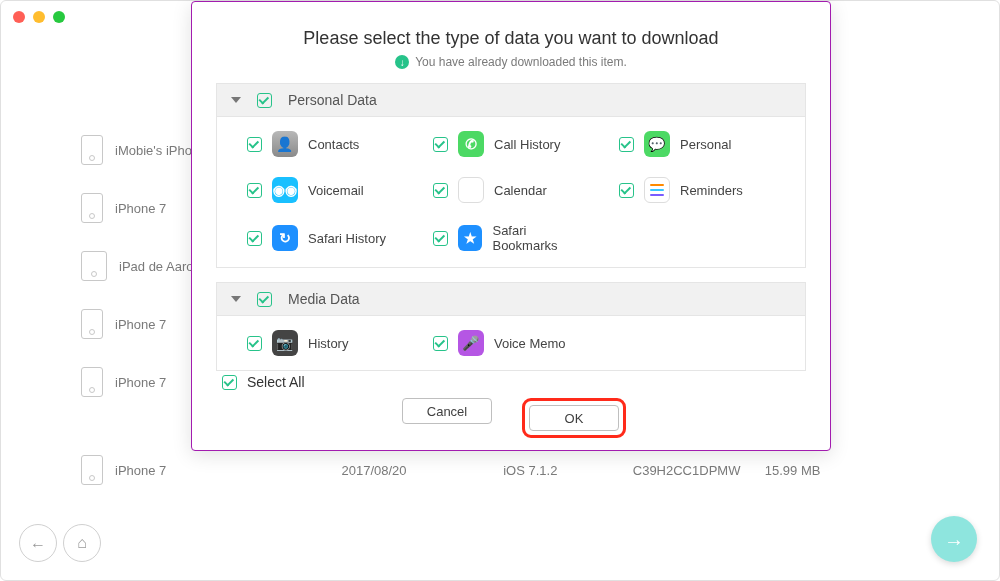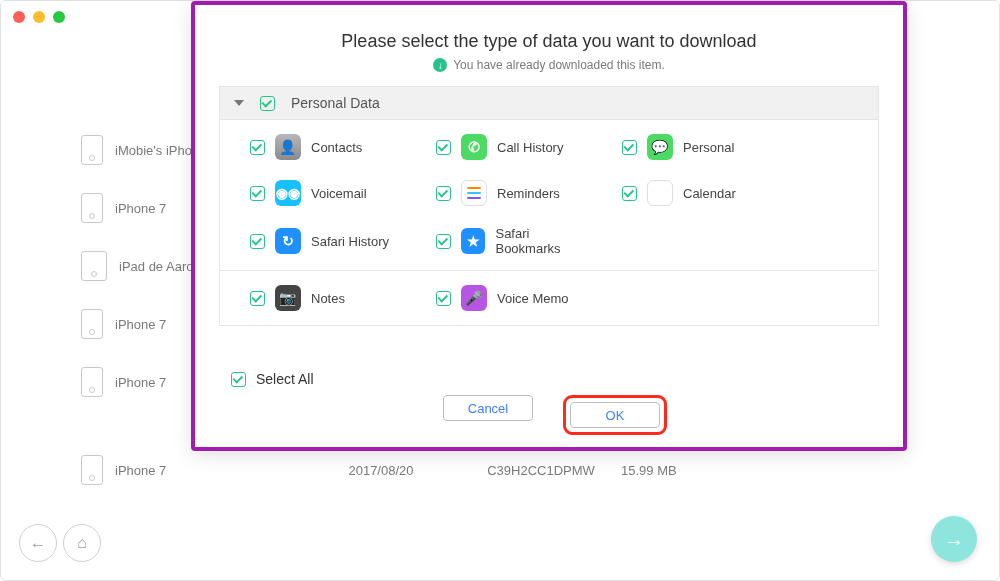--- a/index.html
+++ b/index.html
@@ -16,21 +16,21 @@
 .device-icon.ipad{width:26px;height:30px}
 .device-icon::after{content:"";position:absolute;bottom:3px;left:50%;transform:translateX(-50%);width:4px;height:4px;border-radius:50%;border:1px solid #c8c8c8}
 .bottom-row{position:absolute;left:80px;top:454px;width:840px;display:flex;align-items:center;color:#7a7a7a;font-size:13px}
 .bottom-row .device-label{display:flex;align-items:center;gap:12px;width:220px}
 .bottom-row span.col{width:160px;text-align:center}
 .bottom-row span.col.last{text-align:left}
 .nav-btn{position:absolute;bottom:18px;width:38px;height:38px;border-radius:50%;border:1px solid #d0d0d0;display:flex;align-items:center;justify-content:center;color:#999;font-size:16px;background:#fff}
 .nav-back{left:18px}
 .nav-home{left:62px}
 .nav-next{right:22px;width:46px;height:46px;border:none;background:#8ee5de;color:#fff;font-size:20px;box-shadow:0 2px 6px rgba(0,0,0,0.15)}
-.dialog{position:absolute;left:190px;top:0;width:716px;height:450px;background:#fff;border:4px solid #a21caf;border-radius:4px;box-shadow:0 4px 20px rgba(0,0,0,0.12)}
+.dialog{position:absolute;left:190px;top:0;width:640px;height:450px;background:#fff;border:1px solid #a21caf;border-radius:4px;box-shadow:0 4px 20px rgba(0,0,0,0.12)}
 .dialog-title{text-align:center;font-size:18px;color:#333;padding-top:26px}
 .dialog-subtitle{display:flex;align-items:center;justify-content:center;gap:6px;font-size:12px;color:#7a7a7a;margin-top:6px}
 .dl-icon{width:14px;height:14px;border-radius:50%;background:#27c38a;color:#fff;display:flex;align-items:center;justify-content:center;font-size:10px}
 .section-header{display:flex;align-items:center;gap:16px;background:#f1f1f1;padding:8px 14px;border:1px solid #e5e5e5;margin:14px 24px 0 24px;font-size:14px;color:#555}
 .section-header.first{margin-top:14px}
 .tri{width:0;height:0;border-left:5px solid transparent;border-right:5px solid transparent;border-top:6px solid #777}
 .chk{width:15px;height:15px;border:1.5px solid #27c38a;border-radius:3px;display:flex;align-items:center;justify-content:center;flex-shrink:0}
 .chk::after{content:"";width:7px;height:4px;border-left:2px solid #27c38a;border-bottom:2px solid #27c38a;transform:rotate(-45deg) translateY(-1px)}
 .items-grid{margin:0 24px;border-left:1px solid #e5e5e5;border-right:1px solid #e5e5e5;border-bottom:1px solid #e5e5e5;padding:4px 0}
 .items-row{display:flex}
@@ -40,24 +40,24 @@
 .ic-call{background:#4cd964}
 .ic-msg{background:#4cd964}
 .ic-vm{background:#19c0ff}
 .ic-cal{background:#fff;border:1px solid #ddd;color:#333;font-size:12px;flex-direction:column}
 .ic-rem{background:#fff;border:1px solid #ddd}
 .ic-notes{background:#ffd94a}
 .ic-safari{background:#1e90ff;border-radius:50%}
 .ic-bookmark{background:#1e90ff;border-radius:50%}
 .ic-photos{background:#444}
 .ic-voice{background:#b556e4}
-.footer{position:absolute;bottom:12px;left:12px;right:0;padding:0 24px}
+.footer{position:absolute;bottom:12px;left:6px;right:0;padding:0 24px}
 .select-all{display:flex;align-items:center;gap:10px;font-size:14px;color:#333;margin-bottom:8px}
 .buttons{display:flex;justify-content:center;gap:30px}
-.btn{width:90px;height:26px;border:1px solid #bfbfbf;border-radius:4px;background:#fff;font-size:13px;color:#3b82f6;display:flex;align-items:center;justify-content:center}
+.btn{width:90px;height:26px;border:1px solid #bfbfbf;border-radius:4px;background:#fff;font-size:13px;color:#404040;display:flex;align-items:center;justify-content:center}
 .ok-highlight{border:3px solid #ff2a1a;padding:4px;border-radius:9px}
 .rem-lines{width:14px;height:12px;display:flex;flex-direction:column;justify-content:space-between}
 .rem-lines span{height:2px;border-radius:1px}
 .rl1{background:#ff8a00}.rl2{background:#36c6ff}.rl3{background:#7a5cff}
 </style>
 </head>
 <body>
 
 <div class="window">
   <div class="titlebar">
@@ -88,20 +88,21 @@
         <span>iPhone 7</span>
       </div>
   </div>
 
   <div class="bottom-row">
     <div class="device-label">
         <div class="device-icon"></div>
         <span>iPhone 7</span>
       </div>
     <span class="col">2017/08/20</span>
+    <span class="col">iOS 7.1.2</span>
     <span class="col">C39H2CC1DPMW</span>
     <span class="col last">15.99 MB</span>
   </div>
 
   <div class="nav-btn nav-back">←</div>
   <div class="nav-btn nav-home">⌂</div>
   <div class="nav-btn nav-next">→</div>
 
   <div class="dialog">
     <div class="dialog-title">Please select the type of data you want to download</div>
@@ -131,60 +132,65 @@
             <span class="chk"></span>
             <span class="icon ic-msg">💬</span>
             <span>Personal</span>
           </div>
       </div>
       <div class="items-row">
         <div class="item">
             <span class="chk"></span>
             <span class="icon ic-vm">◉◉</span>
             <span>Voicemail</span>
+          </div>
+        <div class="item">
+            <span class="chk"></span>
+            <span class="icon ic-cal">
+              <span>3</span>
+            </span>
+            <span>Calendar</span>
           </div>
         <div class="item">
             <span class="chk"></span>
             <span class="icon ic-rem">
               <span class="rem-lines">
                 <span class="rl1"></span>
                 <span class="rl2"></span>
                 <span class="rl3"></span>
               </span>
             </span>
             <span>Reminders</span>
           </div>
-        <div class="item">
-            <span class="chk"></span>
-            <span class="icon ic-cal">
-              <span>3</span>
-            </span>
-            <span>Calendar</span>
-          </div>
       </div>
       <div class="items-row">
         <div class="item">
             <span class="chk"></span>
             <span class="icon ic-safari">↻</span>
             <span>Safari History</span>
           </div>
         <div class="item">
             <span class="chk"></span>
             <span class="icon ic-bookmark">★</span>
             <span>Safari Bookmarks</span>
           </div>
       </div>
     </div>
 
+    <div class="section-header">
+      <span class="tri"></span>
+      <span class="chk"></span>
+      <span>Media Data</span>
+    </div>
     <div class="items-grid">
       <div class="items-row">
         <div class="item">
             <span class="chk"></span>
             <span class="icon ic-photos">📷</span>
-            <span>Notes</span>
+            <span>History</span>
           </div>
         <div class="item">
             <span class="chk"></span>
             <span class="icon ic-voice">🎤</span>
             <span>Voice Memo</span>
           </div>
       </div>
     </div>
 
     <div class="footer">

